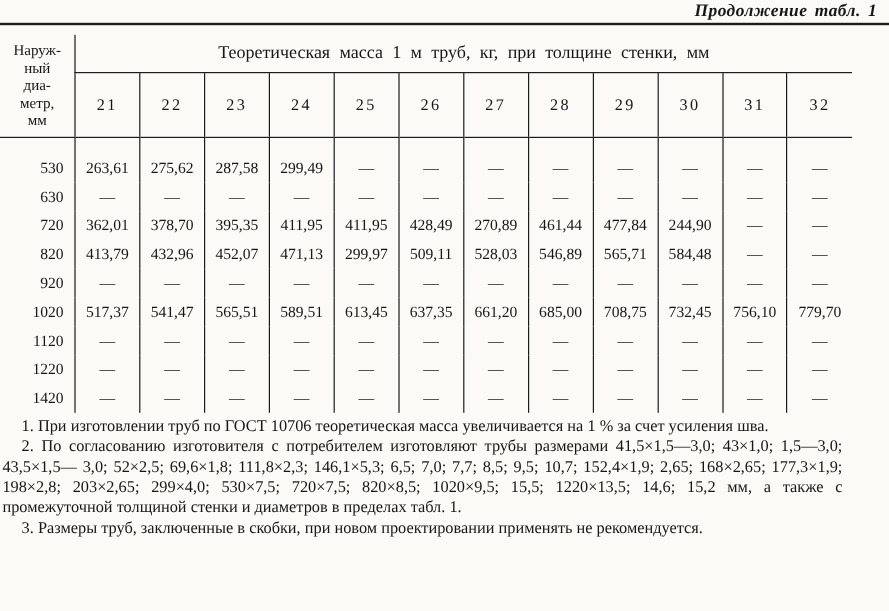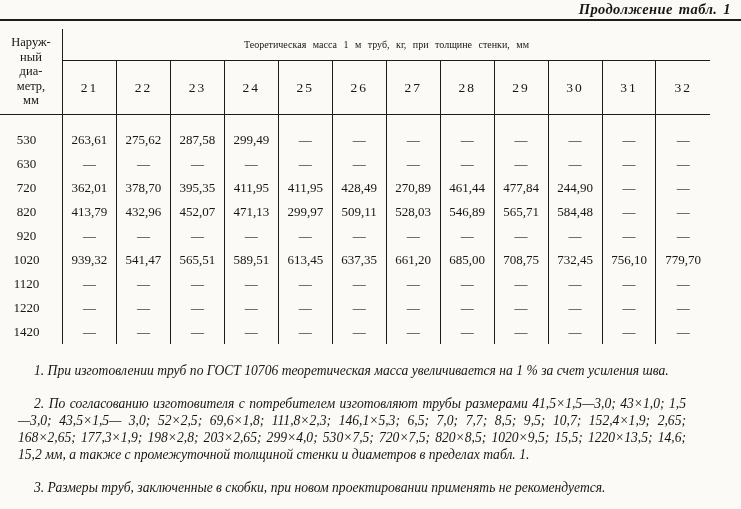--- a/index.html
+++ b/index.html
@@ -32,52 +32,52 @@
 
   .diam-h {
     width: 62px;
     font-size: 12.5px; line-height: 14.5px;
     white-space: pre-line;
     text-align: center; vertical-align: middle;
     border-bottom: 1.7px solid #1c1c1c;
   }
   .mass-h {
     height: 31px;
-    font-size: 10px; word-spacing: 4px;
+    font-size: 15px; word-spacing: 4px;
     text-align: center; vertical-align: middle;
     border-left: 1.4px solid #1c1c1c;
     border-bottom: 1.4px solid #1c1c1c;
   }
   tr.nums th {
     height: 53px;
     font-size: 13.5px; letter-spacing: 2px;
     text-align: center; vertical-align: middle;
     border-left: 1.4px solid #1c1c1c;
     border-bottom: 1.7px solid #1c1c1c;
   }
   tbody td {
     height: 24px;
     font-size: 13px;
     text-align: center; vertical-align: middle;
     border-left: 1.4px solid #1c1c1c;
   }
   tbody td.diam {
     border-left: none;
-    padding-right: 9px;
+    text-align: right; padding-right: 9px;
   }
   tbody tr.first td { padding-top: 13px; }
 
   .notes {
     position: absolute; left: 2px; top: 346px;
     width: 700px;
     font-size: 13.6px; line-height: 17.1px;
     text-align: justify;
   }
   .notes-title { padding-left: 16px; margin-bottom: 1px; }
-  .notes p { margin: 16px; text-indent: 16px; font-style: italic; }
+  .notes p { margin: 0; text-indent: 16px; }
 
   .side-label {
     position: absolute; right: 4px; top: 364px;
     writing-mode: vertical-rl;
     font-weight: bold; font-size: 13px;
     letter-spacing: 0.8px; white-space: nowrap;
   }
 </style>
 </head>
 <body>
@@ -184,21 +184,21 @@
           <td>—</td>
           <td>—</td>
           <td>—</td>
           <td>—</td>
           <td>—</td>
           <td>—</td>
           <td>—</td>
         </tr>
         <tr>
           <td class="diam">1020</td>
-          <td>939,32</td>
+          <td>517,37</td>
           <td>541,47</td>
           <td>565,51</td>
           <td>589,51</td>
           <td>613,45</td>
           <td>637,35</td>
           <td>661,20</td>
           <td>685,00</td>
           <td>708,75</td>
           <td>732,45</td>
           <td>756,10</td>

